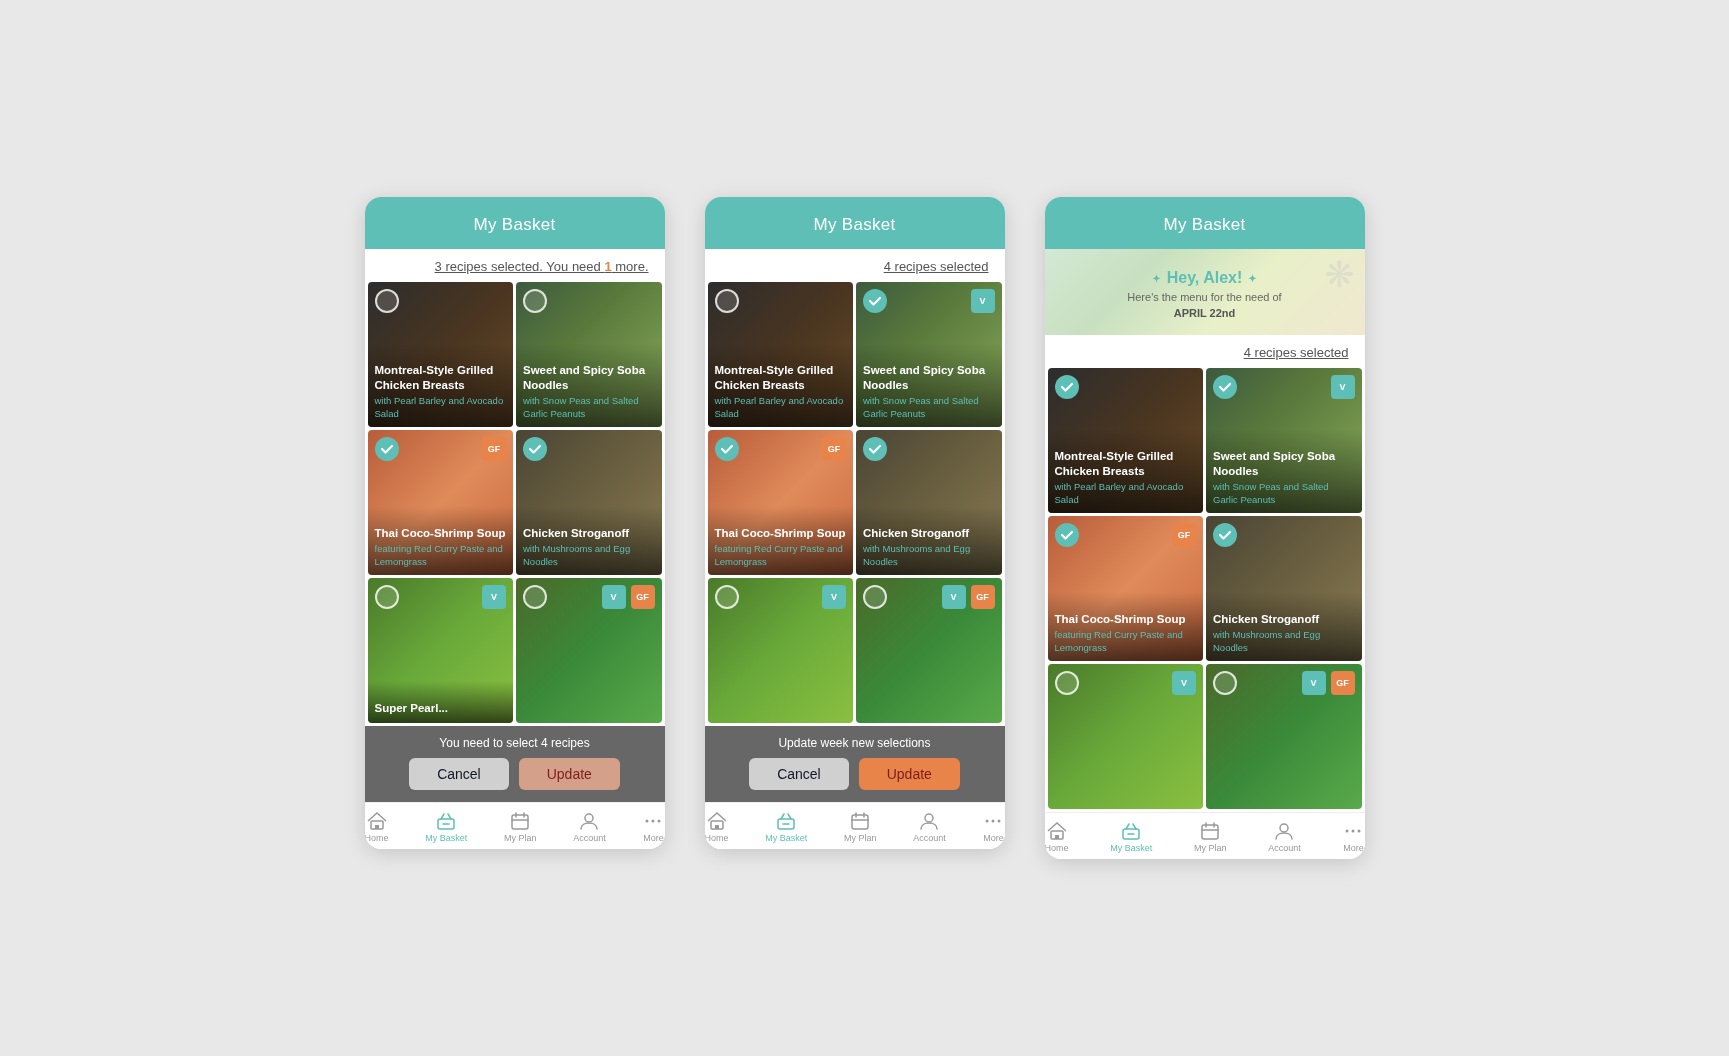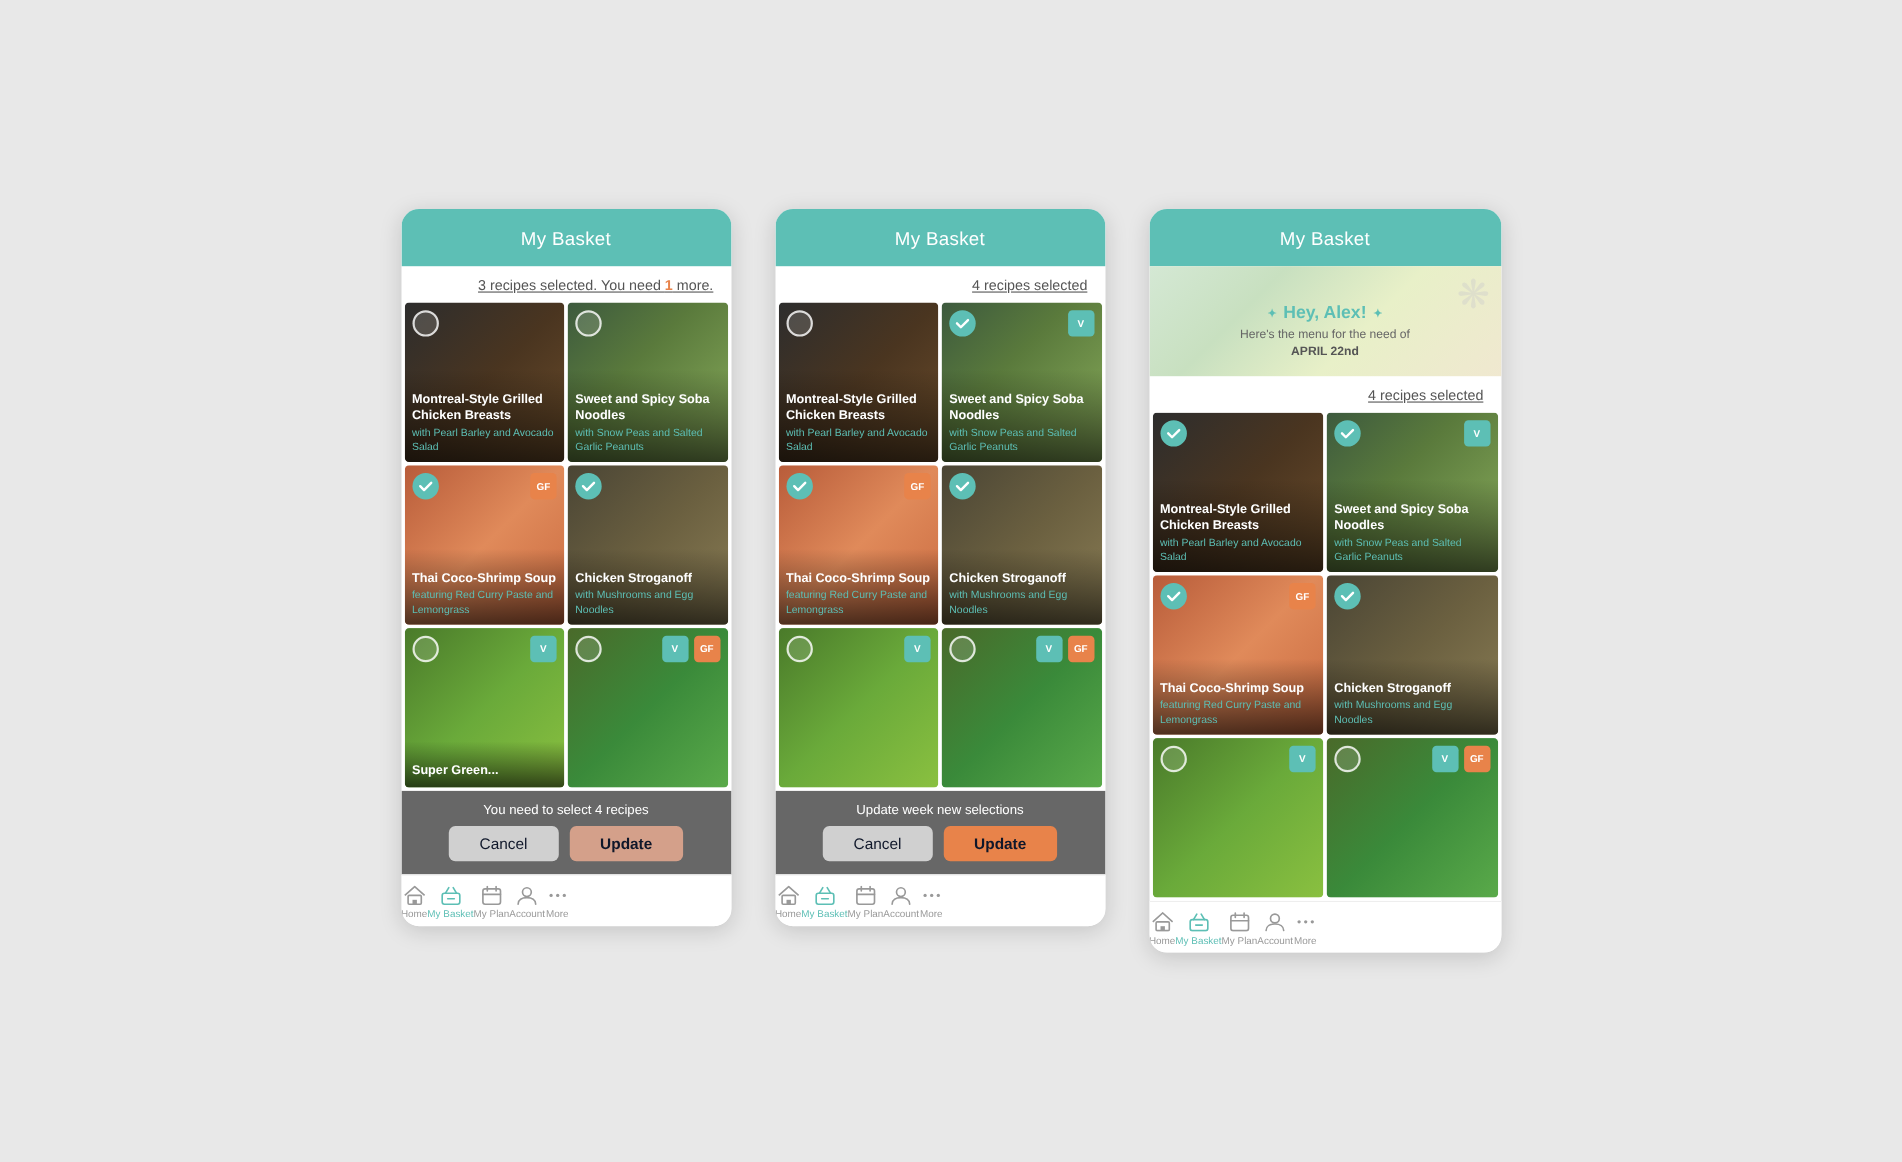--- a/index.html
+++ b/index.html
@@ -143,35 +143,35 @@
       color: #0f172a;
       border: none;
       border-radius: 6px;
       padding: 8px 28px;
       font-size: 14px;
       font-weight: 500;
       cursor: pointer;
     }
     .btn-update {
       background: #e8834a;
-      color: #0f172a;
+      color: #7f1d1d;
       border: none;
       border-radius: 6px;
       padding: 8px 28px;
       font-size: 14px;
-      font-weight: 700;
+      font-weight: 400;
       cursor: pointer;
     }
     .btn-update.disabled {
       background: #d4a08a;
       cursor: default;
     }
     .tab-bar {
       display: flex;
-      justify-content: flex-start;
+      justify-content: space-between;
       align-items: center;
       padding: 8px 0 6px;
       border-top: 1px solid #eee;
       background: #fff;
     }
     .tab-item {
       display: flex;
       flex-direction: column;
       align-items: center;
       font-size: 9px;
@@ -197,21 +197,21 @@
     .food-grilled-chicken { background: linear-gradient(135deg, #2d2d2d 0%, #4a3520 50%, #6b4c2a 100%); }
     .food-soba { background: linear-gradient(135deg, #3d5a3e 0%, #5a7a3c 40%, #8aad5c 100%); }
     .food-shrimp { background: linear-gradient(135deg, #b85c3a 0%, #e08a5a 50%, #c96a40 100%); }
     .food-stroganoff { background: linear-gradient(135deg, #4a4535 0%, #6b6040 50%, #8a7d55 100%); }
     .food-super-green { background: linear-gradient(135deg, #4a7a2a 0%, #6aaa3a 50%, #8ac040 100%); }
     .food-zucchini { background: linear-gradient(135deg, #4a6a2a 0%, #3a8a3a 50%, #5aaa4a 100%); }
 
     
     .greeting-panel {
       background: linear-gradient(135deg, #d4e8d4 0%, #c8e0c0 30%, #e8f0c8 60%, #f0e8d0 100%);
-      padding: 34px 16px 16px;
+      padding: 20px 16px 16px;
       text-align: center;
       position: relative;
       overflow: hidden;
     }
     .greeting-panel .dandelion {
       position: absolute;
       top: 5px; right: 10px;
       font-size: 36px;
       opacity: 0.4;
       color: #ccc;
@@ -296,21 +296,21 @@
           <div class="recipe-title">Chicken Stroganoff</div>
           <div class="recipe-sub">with Mushrooms and Egg Noodles</div>
         </div>
       </div>
 
       <div class="recipe-card">
         <div class="food-bg food-super-green"></div>
         <div class="empty-circle"></div>
         <div class="badge badge-v">V</div>
         <div class="overlay">
-          <div class="recipe-title">Super Green...</div>
+          <div class="recipe-title">Super Pearl...</div>
         </div>
       </div>
       <div class="recipe-card">
         <div class="food-bg food-zucchini"></div>
         <div class="empty-circle"></div>
         <div class="badge badge-v" style="right: 36px;">V</div>
         <div class="badge badge-gf">GF</div>
       </div>
     </div>
     <div class="action-bar">

